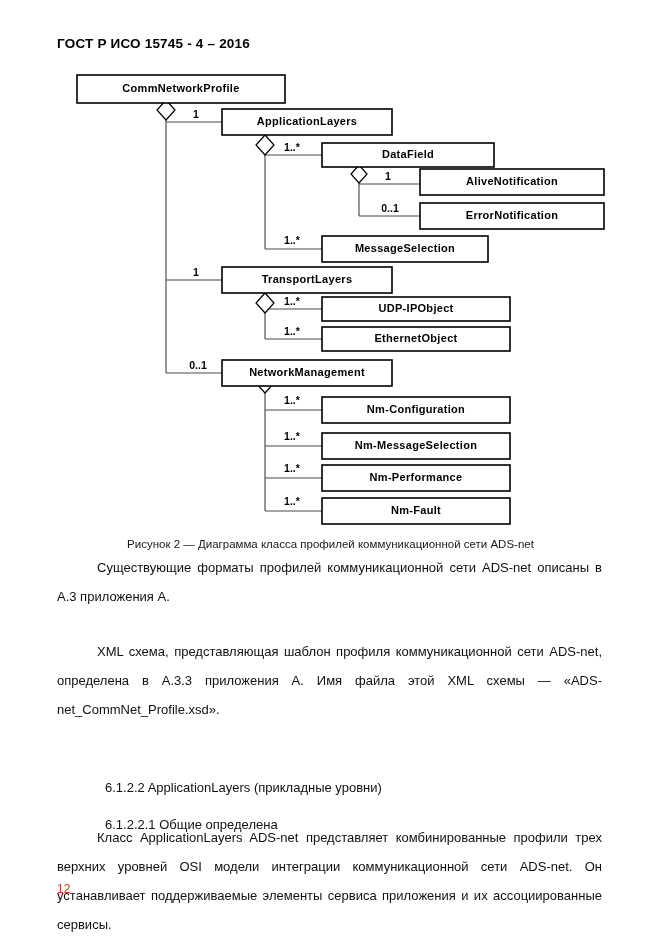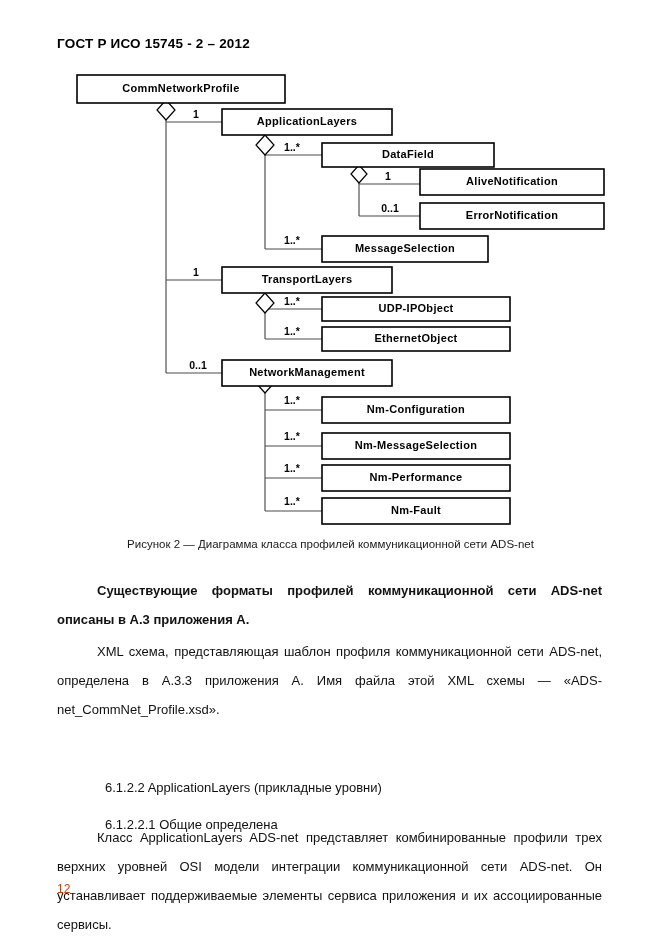--- a/index.html
+++ b/index.html
@@ -106,21 +106,21 @@
     left:57px;top:882px;
     font-size:12px;
     color:#c2410c;
   }
 </style>
 </head>
 <body>
 
 <div class="page">
 
-  <div class="doc-header">ГОСТ Р ИСО 15745 - 2 – 2012</div>
+  <div class="doc-header">ГОСТ Р ИСО 15745 - 4 – 2016</div>
 
   <div class="figure-wrap">
     <svg id="uml-svg" width="661" height="466" viewBox="0 0 661 466">
         <line x1="166" y1="56" x2="222" y2="56" class="uml-link"></line>
         <line x1="265" y1="89" x2="322" y2="89" class="uml-link"></line>
         <line x1="359" y1="118" x2="420" y2="118" class="uml-link"></line>
         <line x1="359" y1="150" x2="420" y2="150" class="uml-link"></line>
         <line x1="265" y1="183" x2="322" y2="183" class="uml-link"></line>
         <line x1="166" y1="214" x2="222" y2="214" class="uml-link"></line>
         <line x1="265" y1="243" x2="322" y2="243" class="uml-link"></line>
@@ -207,21 +207,21 @@
         </g>
         <g>
           <rect x="322" y="432" width="188" height="26" class="uml-box-rect"></rect>
           <text x="416" y="445.5" class="uml-box-label">Nm-Fault</text>
         </g>
       </svg>
   </div>
 
   <div class="figure-caption">Рисунок 2 — Диаграмма класса профилей коммуникационной сети ADS-net</div>
 
-  <div class="body-block" style="top:576px;font-weight:bold;">
+  <div class="body-block" style="top:553px;">
     <p class="para">Существующие форматы профилей коммуникационной сети ADS-net описаны в А.3 приложения А.</p>
   </div>
 
   <div class="body-block" style="top:637px;">
     <p class="para">XML схема, представляющая шаблон профиля коммуникационной сети ADS-net, определена в А.3.3 приложения А. Имя файла этой XML схемы — «ADS-net_CommNet_Profile.xsd».</p>
   </div>
 
   <div class="body-block" style="top:765px;">
     <p class="heading">6.1.2.2   ApplicationLayers (прикладные уровни)</p>
     <p class="heading">6.1.2.2.1    Общие определена</p>

